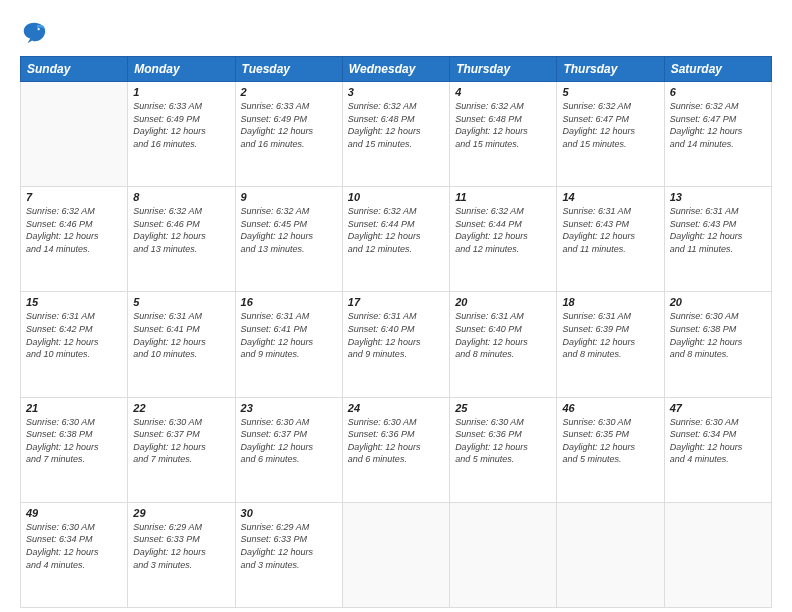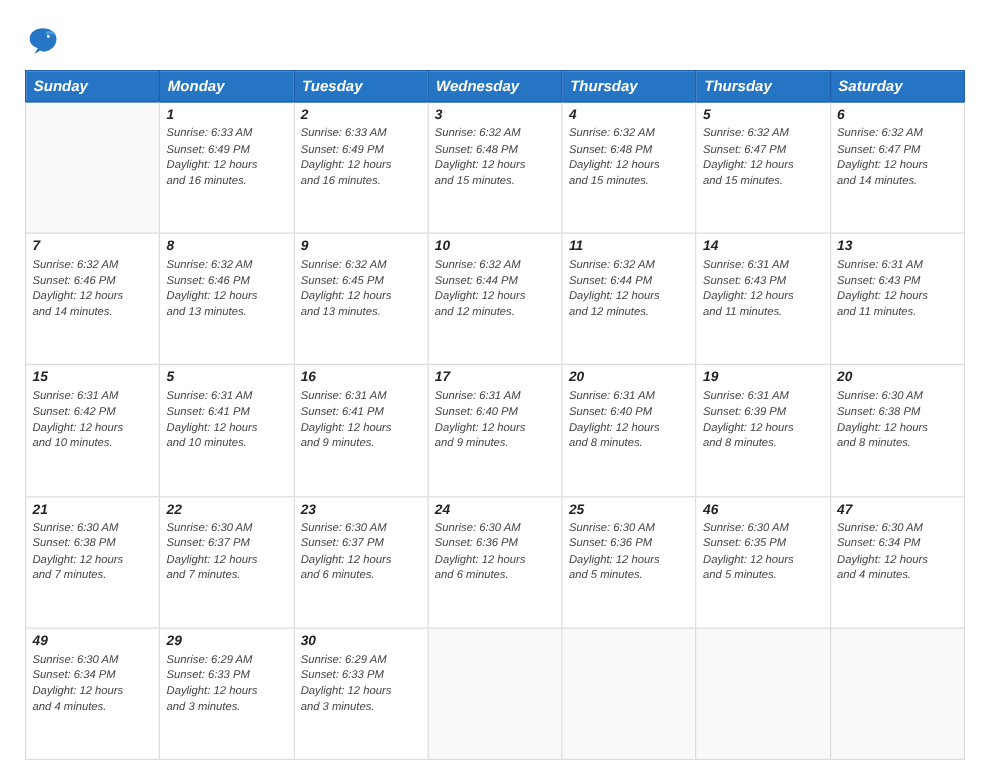--- a/index.html
+++ b/index.html
@@ -255,21 +255,21 @@
 and 9 minutes.</div>
           </td>
           <td>
             <div class="day-number">20</div>
             <div class="day-info" style="white-space: pre-line;">Sunrise: 6:31 AM
 Sunset: 6:40 PM
 Daylight: 12 hours
 and 8 minutes.</div>
           </td>
           <td>
-            <div class="day-number">19</div>
+            <div class="day-number">18</div>
             <div class="day-info" style="white-space: pre-line;">Sunrise: 6:31 AM
 Sunset: 6:39 PM
 Daylight: 12 hours
 and 8 minutes.</div>
           </td>
           <td>
             <div class="day-number">20</div>
             <div class="day-info" style="white-space: pre-line;">Sunrise: 6:30 AM
 Sunset: 6:38 PM
 Daylight: 12 hours

